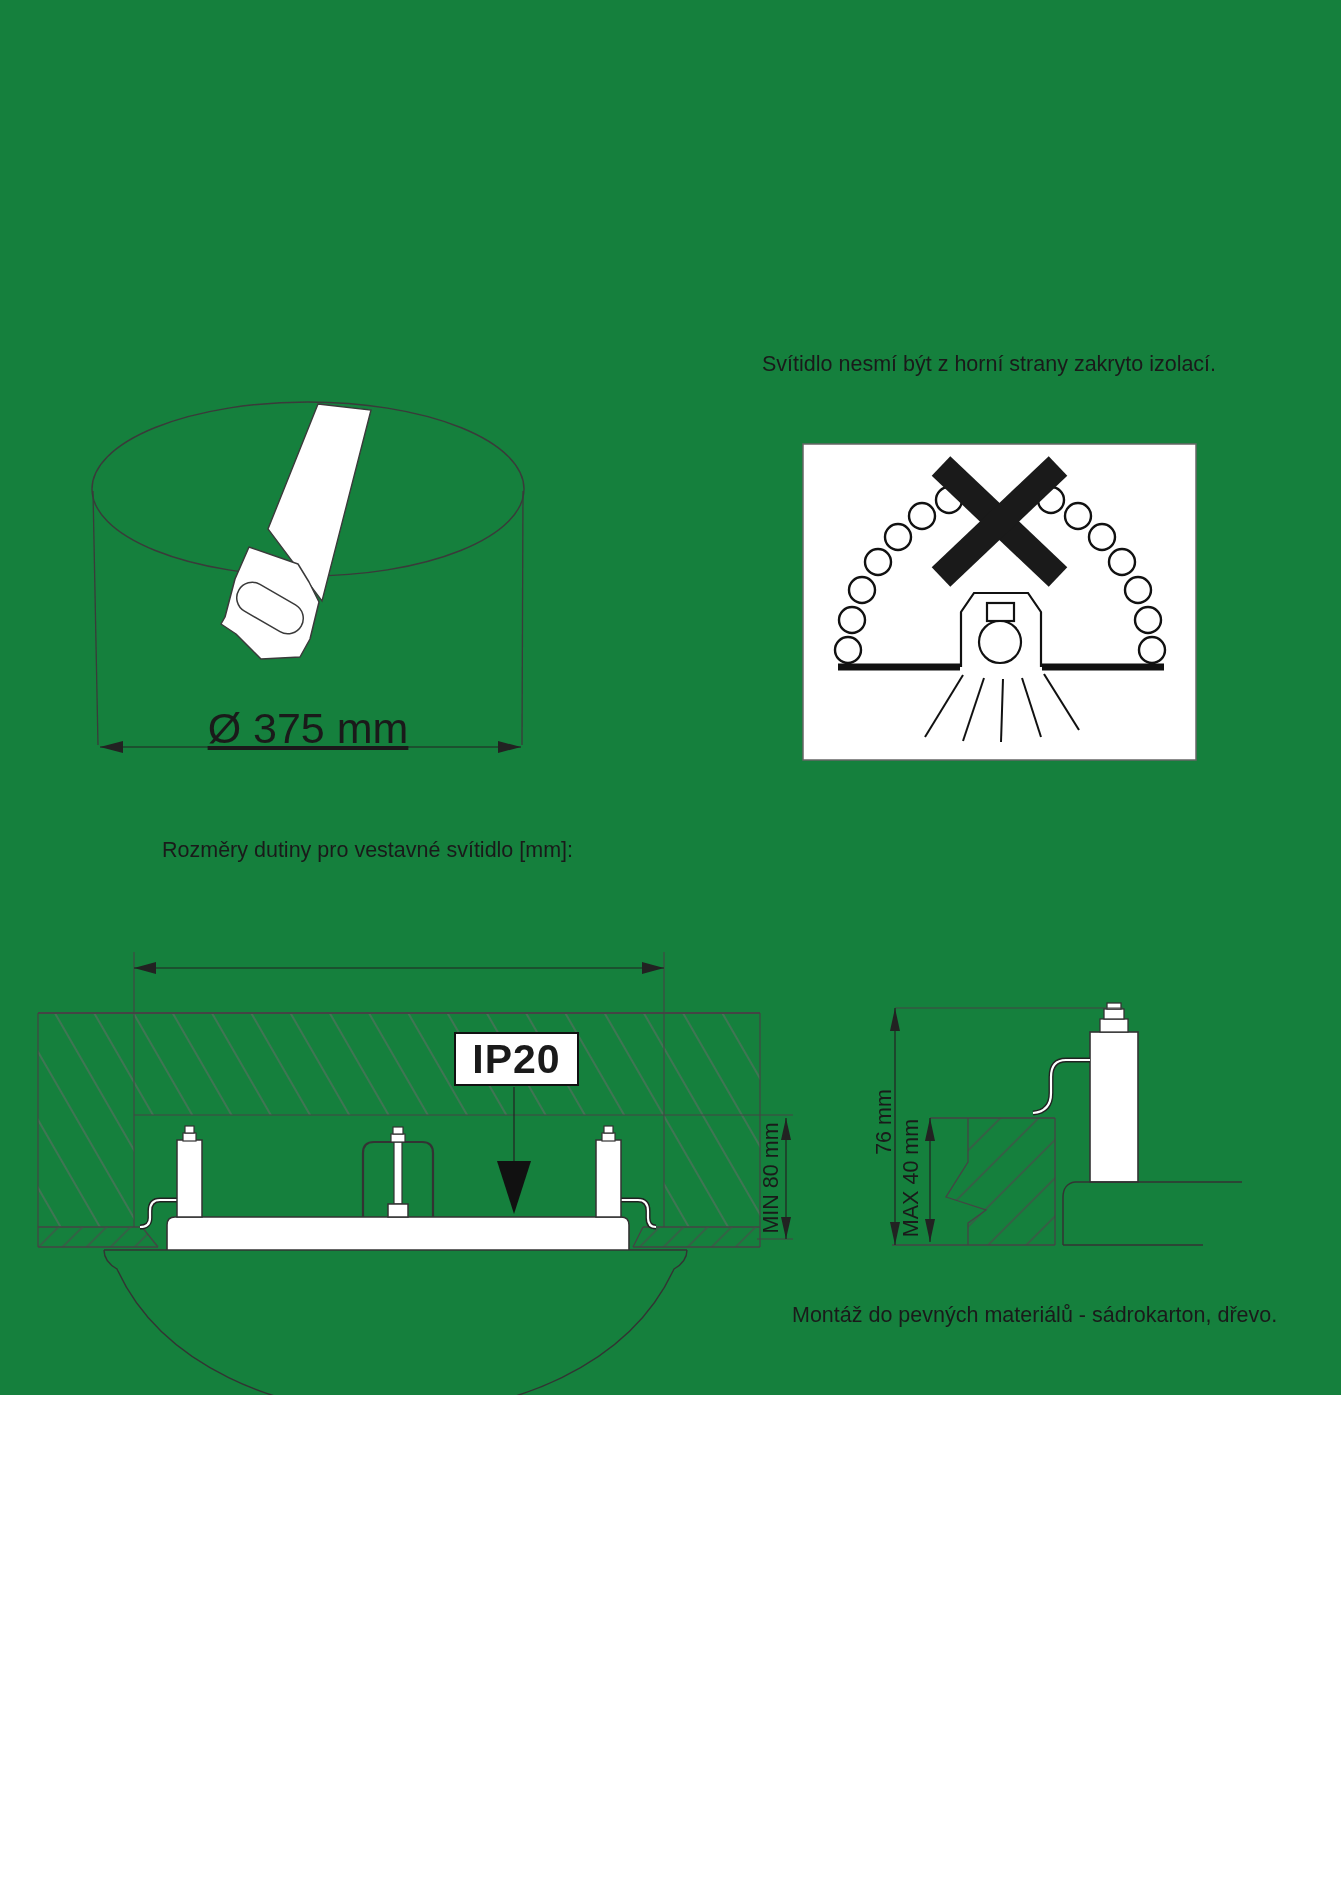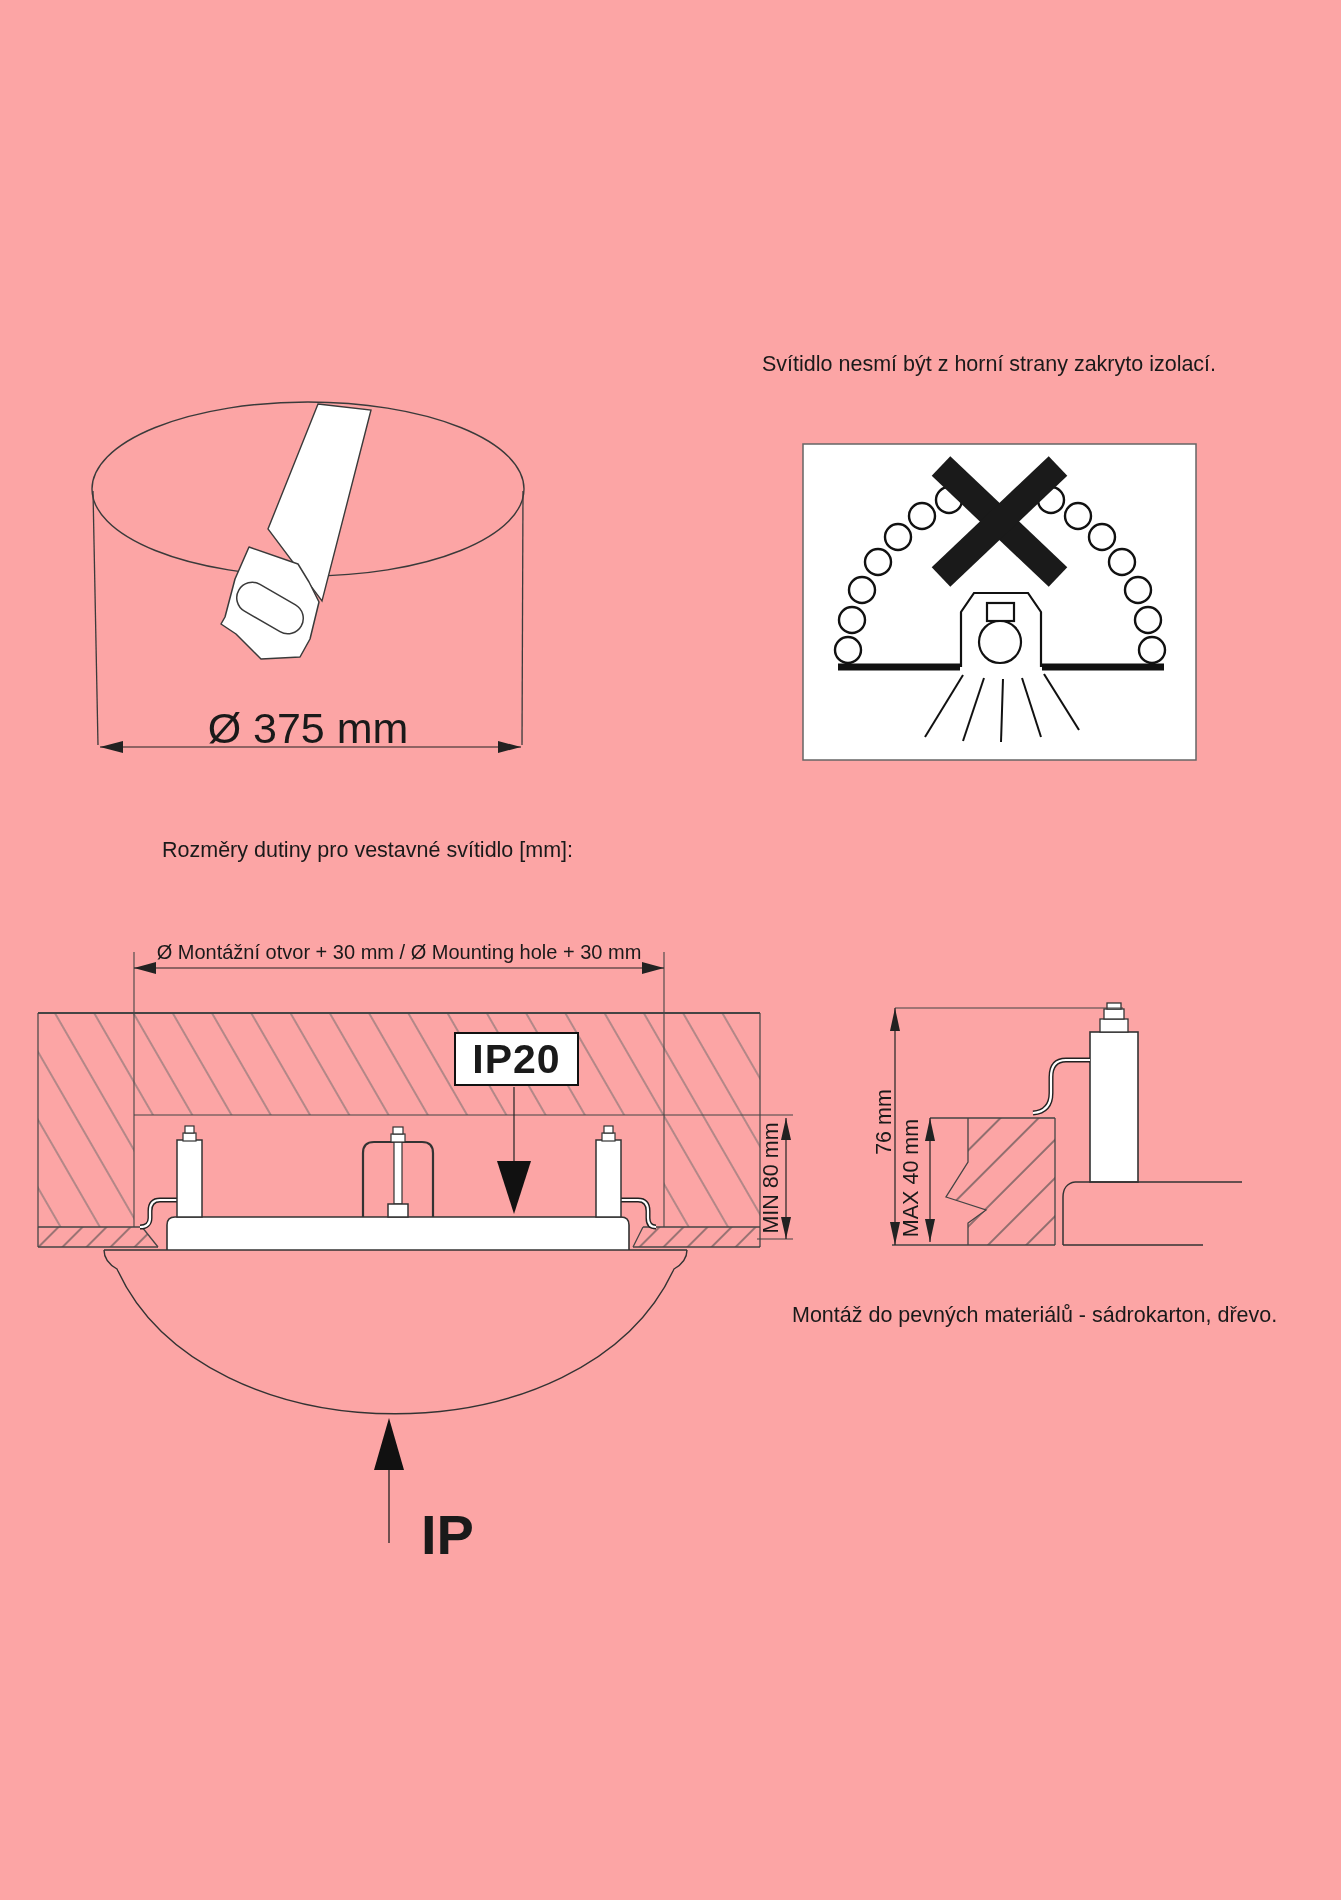--- a/index.html
+++ b/index.html
@@ -1,24 +1,24 @@
 <!DOCTYPE html>
 <html><head>
 <meta charset="utf-8">
 <style>
   html,body{margin:0;padding:0;background:#fff;}
   .page{
-    position:relative;width:1341px;height:1900px;background:#fca5a5;overflow:hidden;
+    position:relative;width:1341px;height:1395px;background:#15803d;overflow:hidden;
     font-family:"Liberation Sans","DejaVu Sans",sans-serif;color:#1a1a1a;
   }
   .art{position:absolute;left:0;top:0;z-index:1;}
   .lbl{position:absolute;z-index:2;white-space:nowrap;color:#1a1a1a;}
   .t-body{font-size:21.5px;line-height:24px;}
   .t-dim{font-size:20px;line-height:22px;}
-  .t-big{font-size:43px;line-height:44px;}
+  .t-big{font-size:43px;line-height:44px;text-decoration:underline;}
   .t-center{text-align:center;}
   .rot{transform:rotate(-90deg);text-align:center;}
   .ip20box{
     position:absolute;z-index:3;left:454px;top:1032px;width:121px;height:50px;
     background:#fff;border:2.5px solid #111;display:flex;align-items:center;justify-content:center;
     font-size:41px;font-weight:bold;letter-spacing:1px;
   }
   .ipbottom{font-size:56px;font-weight:bold;}
 </style>
 </head>
@@ -228,21 +228,20 @@
       </g>
     </g>
   </svg>
 
   <div class="lbl t-body" style="left:762px;top:352px;">Svítidlo nesmí být z horní strany zakryto izolací.</div>
 
   <div class="lbl t-big t-center" style="left:147px;top:706px;width:322px;">Ø 375 mm</div>
 
   <div class="lbl t-body" style="left:162px;top:838px;">Rozměry dutiny pro vestavné svítidlo [mm]:</div>
 
-  <div class="lbl t-dim t-center" style="left:139px;top:941px;width:520px;">Ø Montážní otvor + 30 mm / Ø Mounting hole + 30 mm</div>
 
   <div class="ip20box">IP20</div>
 
   <div class="lbl t-body rot" style="left:696px;top:1166px;width:150px;">MIN 80 mm</div>
 
   <div class="lbl t-body rot" style="left:819px;top:1110px;width:130px;">76 mm</div>
   <div class="lbl t-body rot" style="left:831px;top:1166px;width:160px;">MAX 40 mm</div>
 
   <div class="lbl t-body" style="left:792px;top:1303px;text-align:right;">Montáž do pevných materiálů - sádrokarton, dřevo.</div>
 

